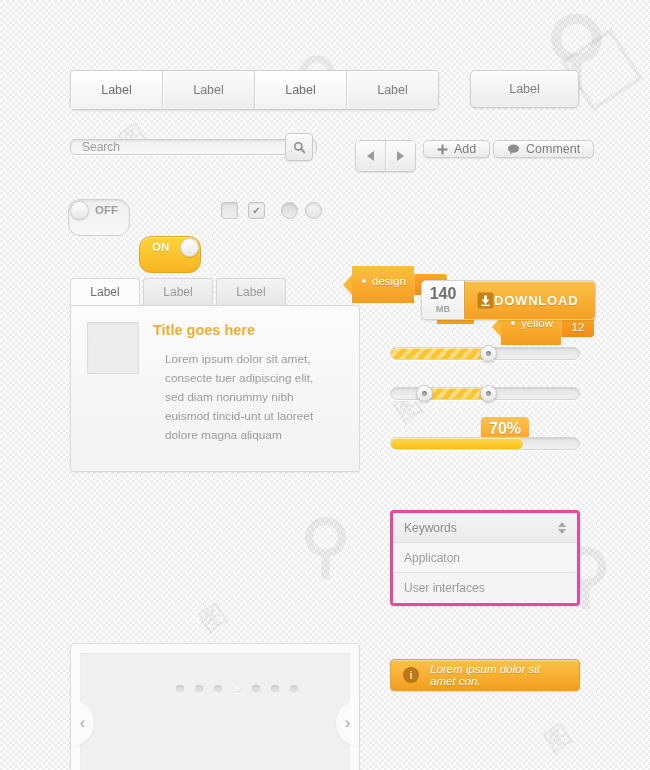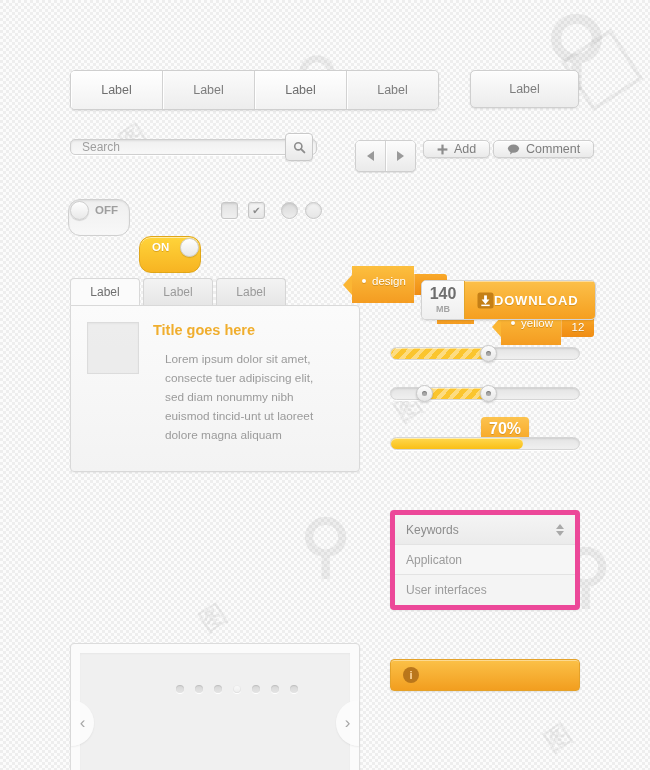--- a/index.html
+++ b/index.html
@@ -478,21 +478,21 @@
     cursor: default;
   }
   .dot.active {
     background: linear-gradient(to bottom, #fafafa 0%, #ededed 100%);
     box-shadow: inset 0 0 0 1px rgba(0,0,0,0.05), 0 1px 0 #fff;
   }
 
   
   .listbox {
     width: 190px;
-    border: 5px solid #ec4899;
+    border: 3px solid #ec4899;
     border-radius: 4px;
     overflow: hidden;
     box-shadow: 0 1px 2px rgba(0,0,0,0.07);
     background: #fff;
     box-sizing: border-box;
   }
   .list-item {
     position: relative;
     height: 30px;
     display: flex;
@@ -743,13 +743,14 @@
   <div class="list-item plain">
     <span>Applicaton</span>
   </div>
   <div class="list-item last">
     <span>User interfaces</span>
   </div>
 </div>
 
 <div class="abs notice" style="left:390px; top:659px;">
   <span class="notice-icon">i</span>
+  <span>Lorem ipsum dolor sit amet con.</span>
 </div>
 
 </body></html>

